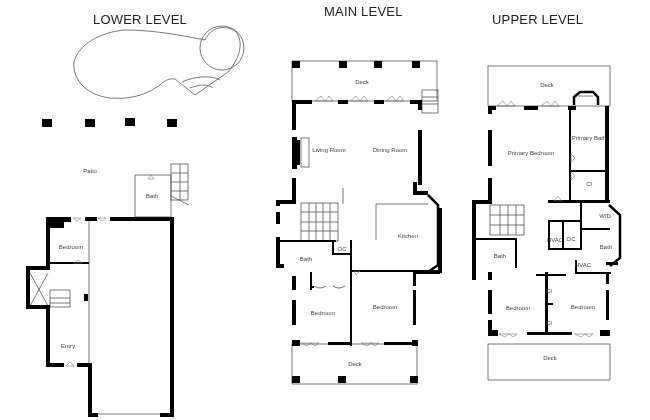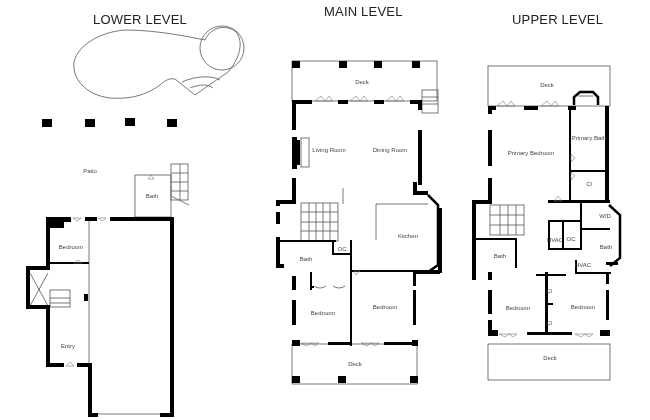--- a/index.html
+++ b/index.html
@@ -6,21 +6,21 @@
   body { width:650px; height:420px; position:relative; overflow:hidden; font-family:"Liberation Sans", sans-serif; }
   .title { position:absolute; font-size:13px; color:#222; letter-spacing:0.2px; white-space:nowrap; }
   .label { position:absolute; font-size:6px; color:#444; white-space:nowrap; transform:translate(-50%,-50%); }
   svg { position:absolute; left:0; top:0; }
 </style>
 </head>
 <body>
 
 <div class="title" style="left:93px;top:12px;">LOWER LEVEL</div>
 <div class="title" style="left:324px;top:4px;">MAIN LEVEL</div>
-<div class="title" style="left:512px;top:12px;">UPPER LEVEL</div>
+<div class="title" style="left:492px;top:12px;">UPPER LEVEL</div>
 
 <svg width="650" height="420" viewBox="0 0 650 420">
 
   <g fill="none" stroke="#555" stroke-width="0.8">
 
     <path d="M125,30 C100,32 78,45 74,62 C72,78 85,95 110,98 C135,100 150,92 160,85 C165,80 170,78 175,79 L195,95 L228,72 C240,58 244,42 236,32 C228,25 212,25 205,40 C185,36 155,30 125,30 Z"></path>
     <circle cx="222" cy="48" r="22"></circle>
     <path d="M182,82 C195,76 212,75 220,80"></path>
     <path d="M190,88 C200,84 208,84 213,88"></path>
 

